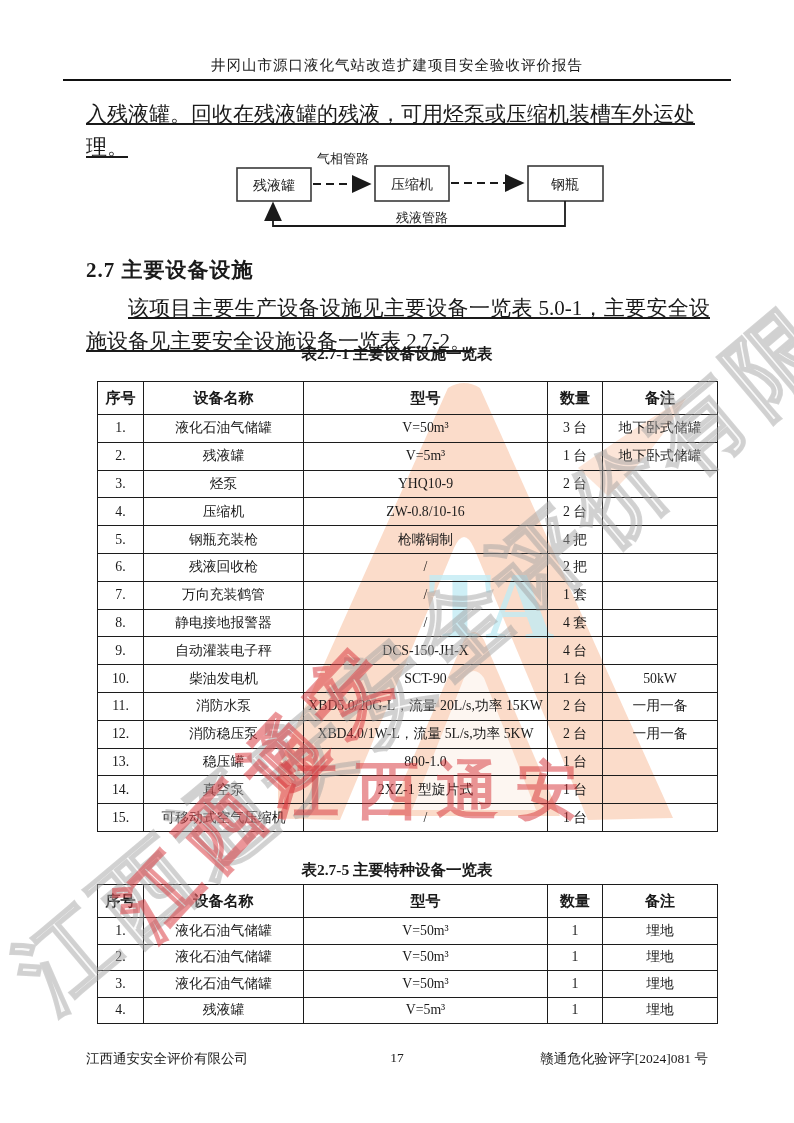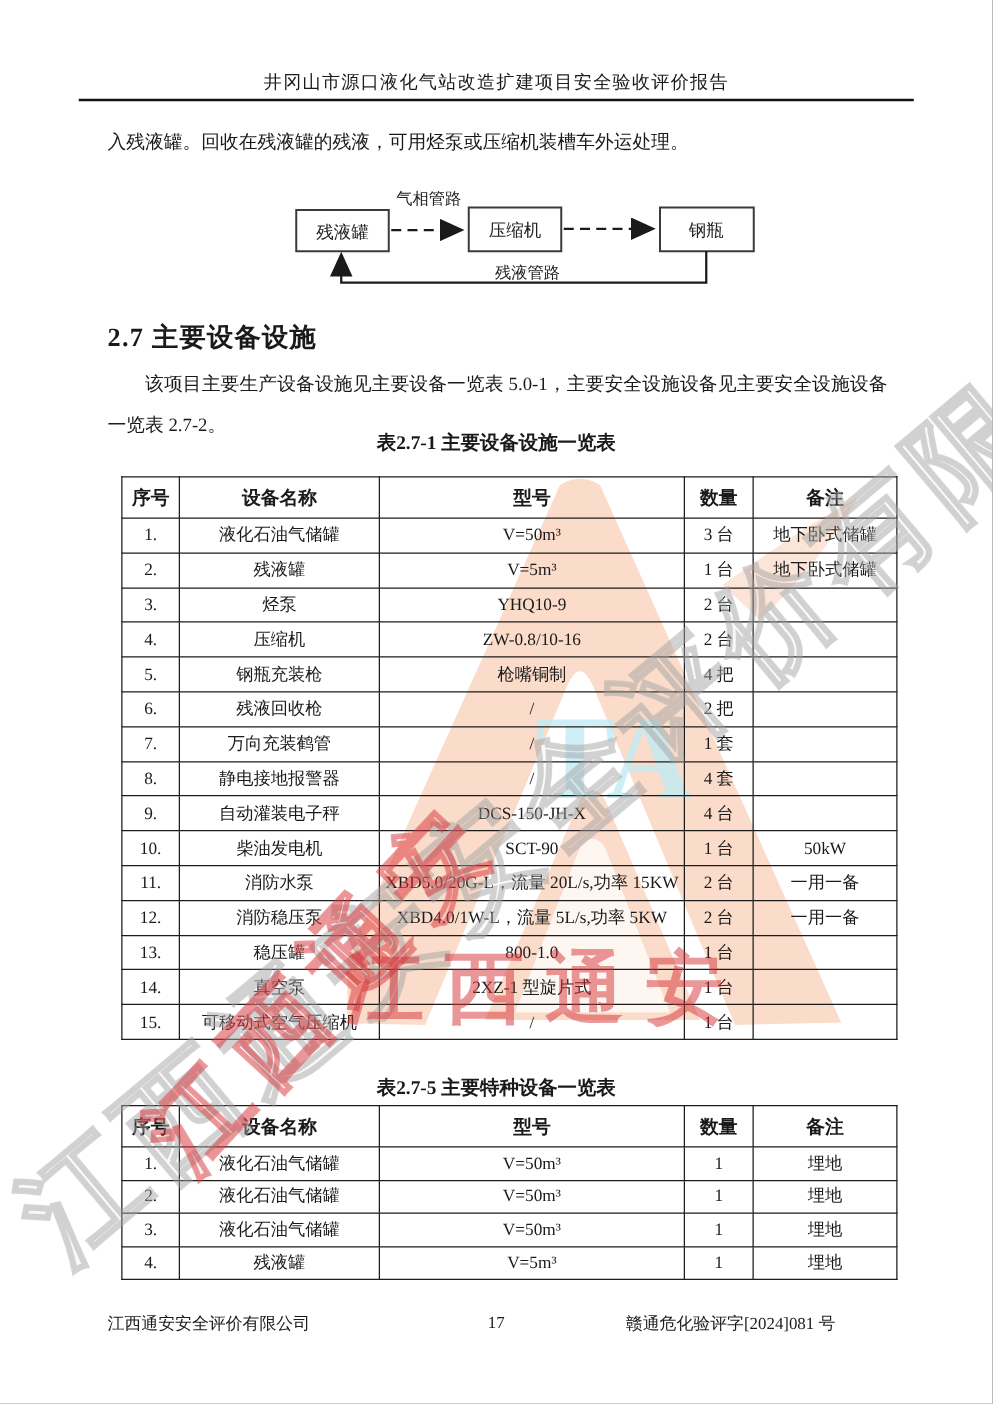--- a/index.html
+++ b/index.html
@@ -22,41 +22,41 @@
     color:rgba(217,58,63,0.08); -webkit-text-stroke:2px rgba(217,58,63,0.5);
   }
   .wm-red-horiz{
     position:absolute; left:276px; top:748px; font-size:63px; letter-spacing:17px;
     font-weight:bold; color:rgba(214,48,54,0.5); white-space:nowrap;
   }
   
   .content{position:relative; z-index:2;}
   .header-title{position:absolute; top:56px; left:0; width:100%; text-align:center; font-size:14.5px; letter-spacing:1px;}
   .header-rule{position:absolute; top:79px; left:63px; width:668px; height:2px; background:#111;}
-  .para{position:absolute; left:86px; width:624px; font-size:15px; line-height:33px;}
+  .para{position:absolute; left:86px; width:624px; font-size:21px; line-height:33px;text-decoration:underline;}
   .p1{top:98px;}
   .p2{top:292px; text-indent:2em; text-align:justify;}
   .sec-heading{position:absolute; left:86px; top:256px; font-size:21px; font-weight:bold; letter-spacing:1px;text-align:center;}
   .diagram{position:absolute; left:230px; top:145px; width:395px; height:96px;}
   .tbl-caption{position:absolute; left:0; width:100%; text-align:center; font-weight:bold; font-size:15.5px;}
   .cap1{top:344px;} .cap2{top:860px;}
   table.eq{
     position:absolute; left:97px; width:620px; border-collapse:collapse; table-layout:fixed;
     font-size:14px; text-align:center;border-radius:15px;
   }
   .t1{top:381px;} .t2{top:884px;}
   table.eq th, table.eq td{border:1.4px solid #1c1c1c; padding:0 1px; white-space:nowrap; overflow:visible;}
   table.eq th{font-size:15px; font-weight:bold; height:32px;}
   .t1 td{height:26.8px; font-size:13.8px;}
   .t2 th{height:33px;}
   .t2 td{height:25.5px; font-size:13.8px;}
   .footer{position:absolute; top:1050px; left:86px; width:622px; font-size:13.5px; display:flex; z-index:2;}
   .footer .f-left{flex:1; text-align:left;}
   .footer .f-center{flex:1; text-align:center;}
-  .footer .f-right{flex:1; }
+  .footer .f-right{flex:1; text-align:right;}
   svg text{font-family:"Liberation Serif", serif;}
 </style>
 </head>
 <body>
 
 <div class="page">
 
   <svg class="wm-logo" viewBox="0 0 410 470" aria-hidden="true">
     <g fill="#F5A97E" fill-opacity="0.75">
       <path fill-rule="evenodd" d="M170,10 Q186,0 202,10 L395,440 L310,442 L196,170 Q186,148 176,170 L62,442 L-23,440 Z

